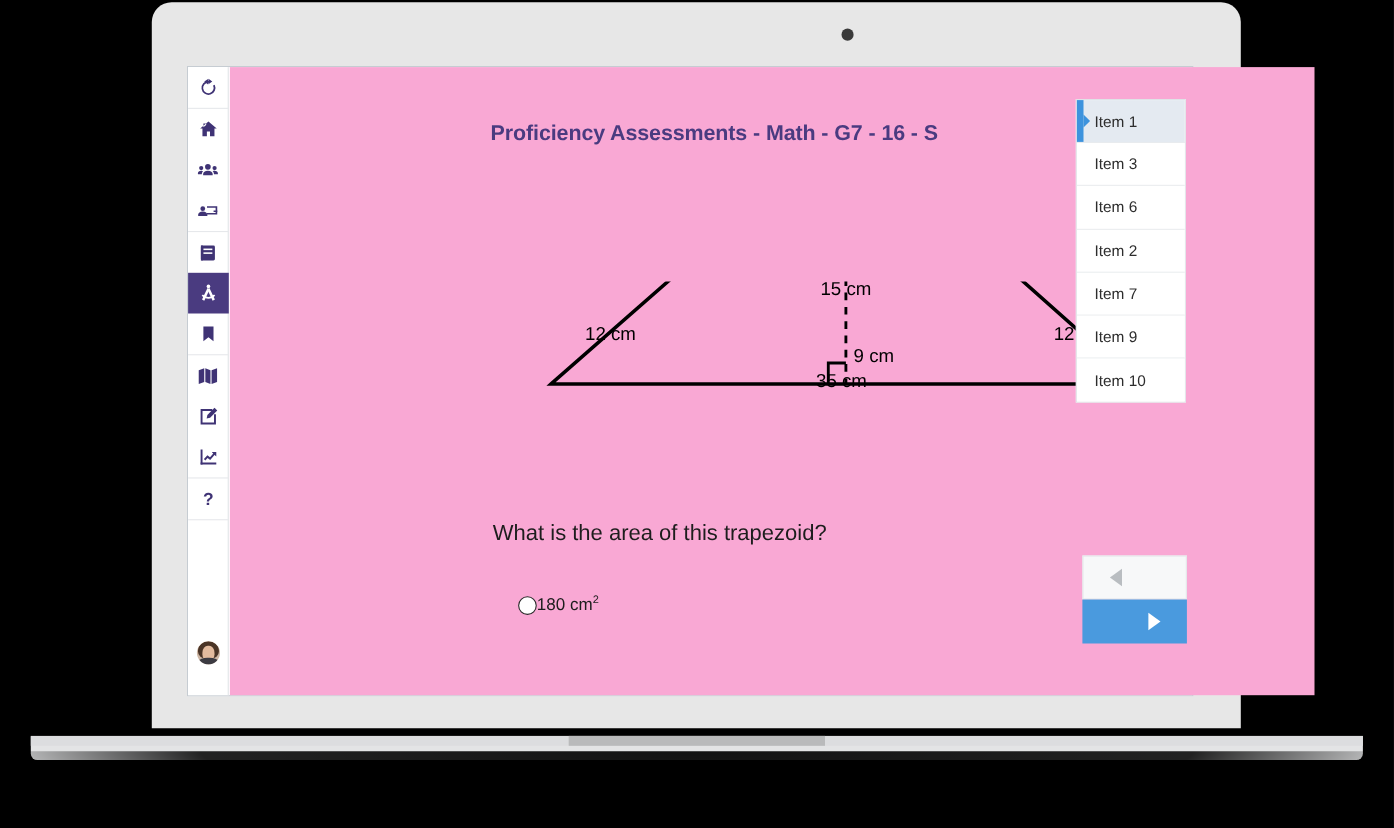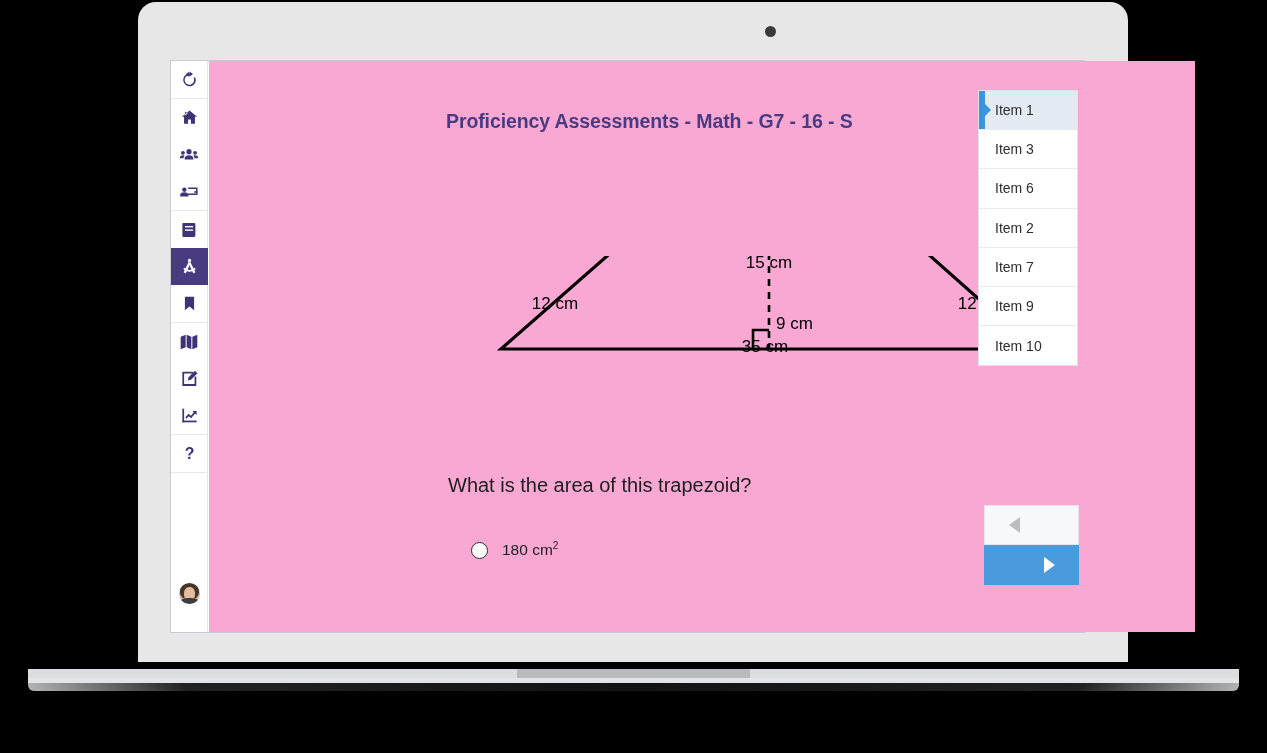--- a/index.html
+++ b/index.html
@@ -132,21 +132,21 @@
     display: flex; align-items: center;
     height: 68px;
     cursor: pointer;
   }
   .radio {
     width: 17px; height: 17px; border-radius: 50%;
     border: 1.6px solid #2a2a2a; background: #fff;
     flex: 0 0 auto;
   }
   .option-label {
-    margin-left: 14px;
+    margin-left: 0;
     font-size: 15.5px; color: #1d1d1d;
     white-space: nowrap;
   }
   .option-label sup { font-size: 10px; vertical-align: super; }
 
   
   .itemnav {
     position: absolute; left: 769px; top: 29px;
     width: 100px;
     border: 1px solid #dfe3e7;

